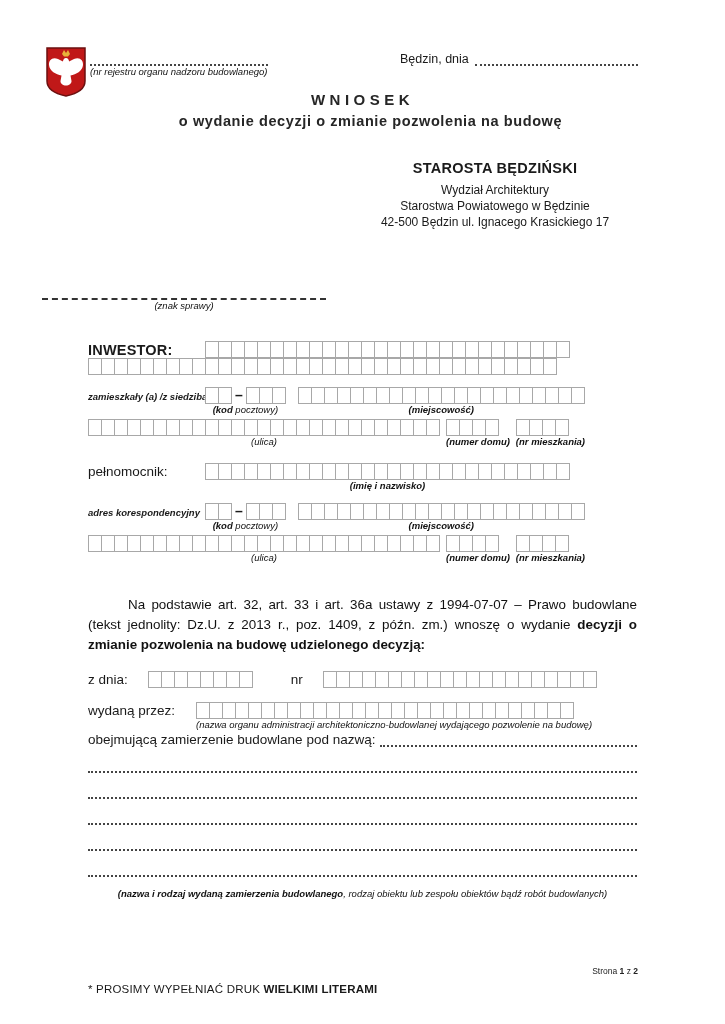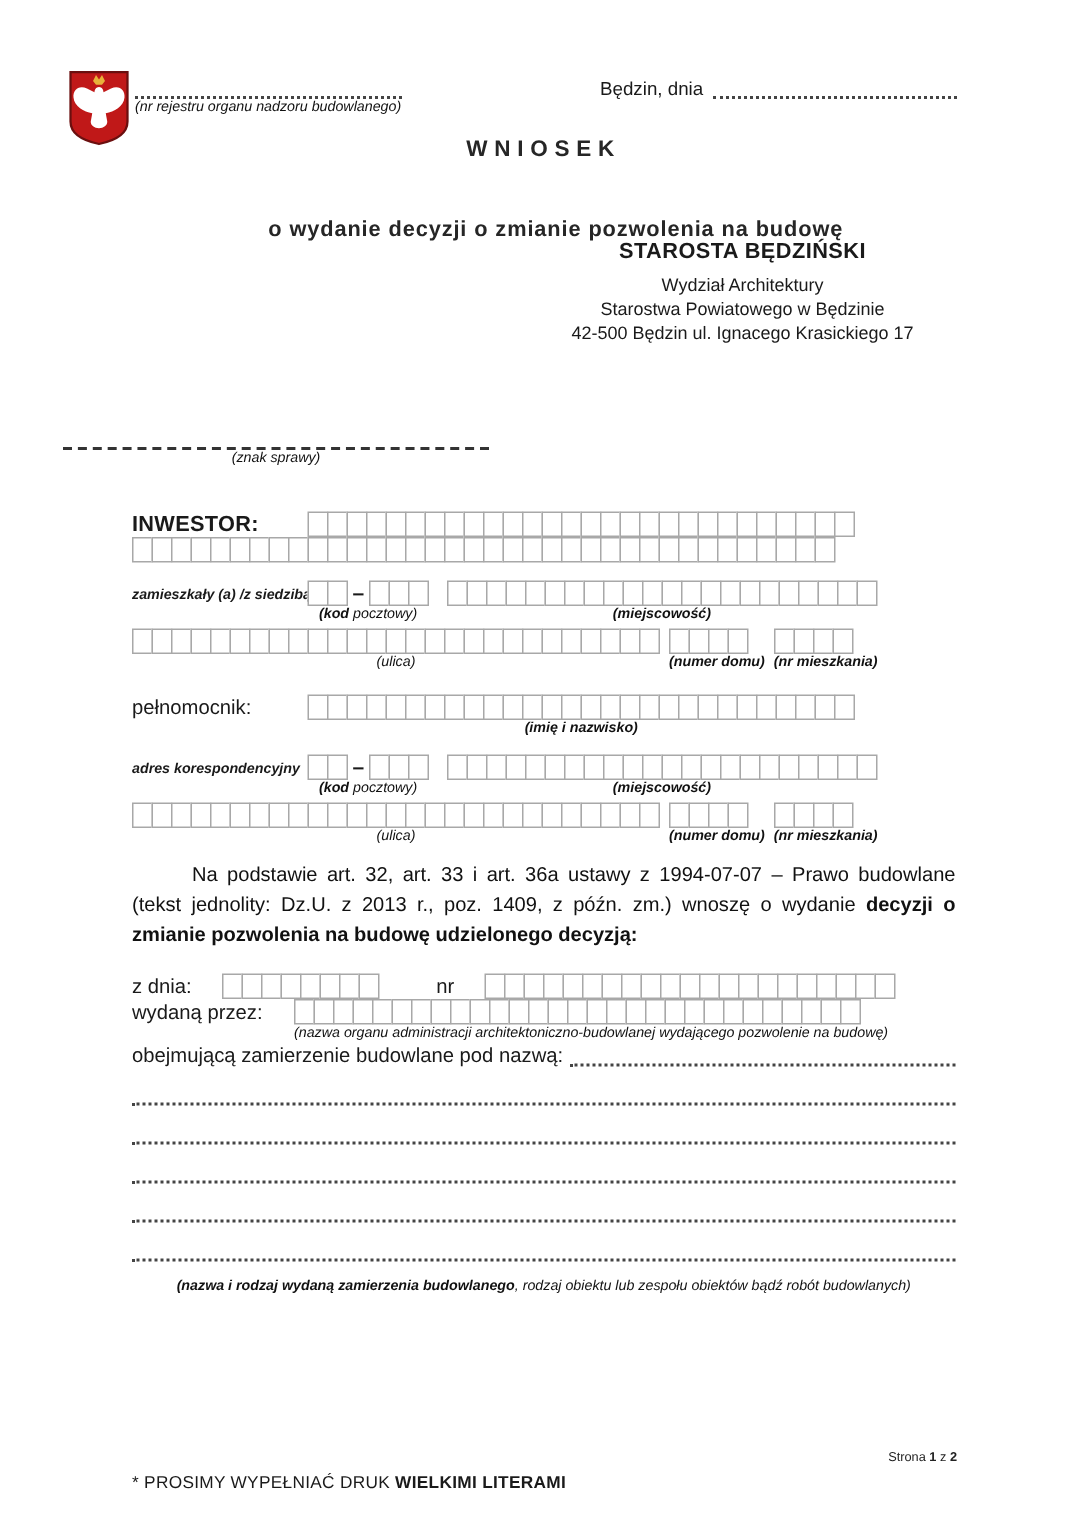--- a/index.html
+++ b/index.html
@@ -11,39 +11,39 @@
   .herb { position:absolute; left:44px; top:45px; }
   .registry { position:absolute; left:90px; top:50px; width:178px; }
   .reg-line { height:16px; }
   .dot2 { border-bottom:2px dotted #444; }
   .dateblock { position:absolute; left:400px; top:50px; width:238px; display:flex; align-items:flex-end; }
   .date-label { font-size:12.5px; }
   .date-line { flex:1; height:16px; margin-left:6px; }
   .title1 { position:absolute; left:0; right:0; top:91px; text-align:center;
             font-size:15px; font-weight:bold; letter-spacing:4.5px; color:#262626; }
   .title2 { position:absolute; left:16px; right:0; top:113px; text-align:center;
-            font-size:14.5px; font-weight:bold; letter-spacing:0.6px; color:#262626;margin-top:32px; }
+            font-size:14.5px; font-weight:bold; letter-spacing:0.6px; color:#262626; }
   .stampbox { position:absolute; left:42px; top:131px; width:294px; height:158px; border:1px solid #9a9a9a; }
   .stampcap { position:absolute; left:0; right:0; bottom:5px; text-align:center;
               font-size:10px; font-style:italic; color:#999; }
   .addressee { position:absolute; left:352px; top:160px; width:286px; text-align:center; }
   .addr-name { font-size:14.5px; font-weight:bold; letter-spacing:0.3px; margin-bottom:7px; }
   .addr-l2 { font-size:12px; margin-bottom:2px; }
   .addr-l4 { font-size:12px; font-weight:normal; }
   .caseblock { position:absolute; left:42px; top:285px; width:284px; }
   .case-line { height:15px; border-bottom:2px dashed #333; }
 
   
   .main { position:absolute; left:88px; top:341px; width:549px; }
   .row { display:flex; align-items:flex-start; }
   .aic { align-items:center;gap:10px; }
   .aie { align-items:flex-end; }
   .gap6 { gap:6px; }
   .mt2{margin-top:2px}.mt4{margin-top:4px}.mt6{margin-top:6px}.mt10{margin-top:0}
-  .mt12{margin-top:12px}.mt14{}.mt16{margin-top:16px}
+  .mt12{margin-top:12px}.mt14{margin-top:14px}.mt16{margin-top:16px}
   .ml10{margin-left:10px}.ml28{margin-left:28px}
   .lbl-investor { width:117px; font-size:14.5px; font-weight:bold; letter-spacing:0.2px; padding-top:1px; }
   .lbl-plain { width:117px; font-size:13.5px; padding-top:1px; }
   .lbl-plain2 { font-size:13.5px; }
   .lbl-issuer { width:108px; font-size:13.5px; padding-top:1px; }
   .sidelabel { width:117px; font-size:9.5px; font-weight:bold; font-style:italic;
                padding-top:4px; white-space:nowrap; }
   .fieldcol { display:flex; flex-direction:column; }
   .postalrow { display:flex; align-items:center; }
   .dash { font-weight:bold; margin:0 3px; font-size:14px; line-height:17px; }
@@ -53,21 +53,21 @@
   .cbox { flex:0 0 14px; width:14px; height:17px; border:1px solid #a8a8a8;
           margin-left:-1px; background:#fff; }
   .comb .cbox:first-child { margin-left:0; }
 
   .cap { font-size:9.5px; font-style:italic; color:#111; }
   .capb { font-weight:bold; }
   .center { text-align:center; }
   .nowrap { white-space:nowrap; }
   .capcenter { text-align:center; }
 
-  .legal { margin-top:10px; font-size:13.4px; line-height:1.5; text-align:justify;
+  .legal { margin-top:32px; font-size:13.4px; line-height:1.5; text-align:justify;
            text-indent:40px; color:#111; }
   .b { font-weight:bold; }
 
   .dotfill { flex:1; border-bottom:2px dotted #444; margin-left:5px; height:17px; }
   .writeline { height:26px; border-bottom:2px dotted #444; }
 
   .pageno { position:absolute; right:87px; top:966px; font-size:8.5px; color:#222; }
   .note { position:absolute; left:88px; top:983px; font-size:11.5px; letter-spacing:0.2px; }
 </style>
 </head>

